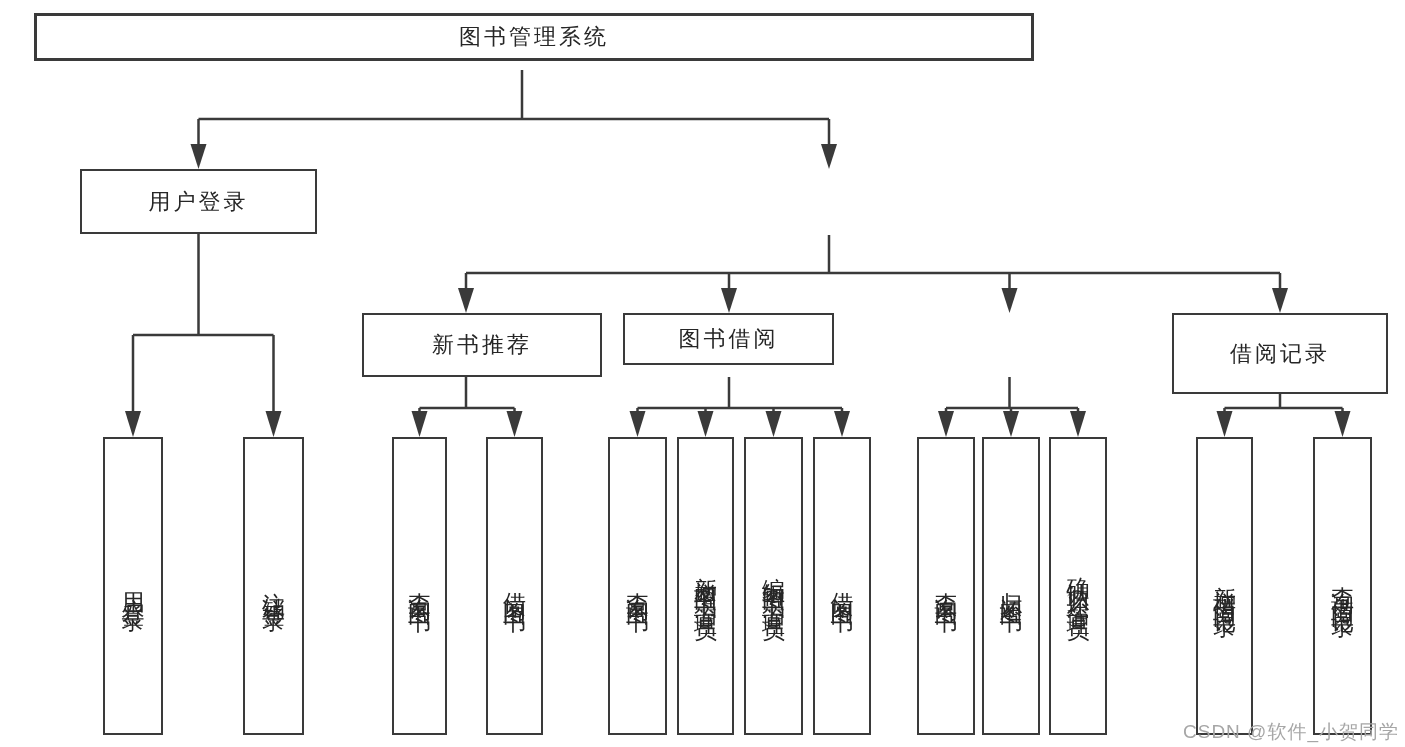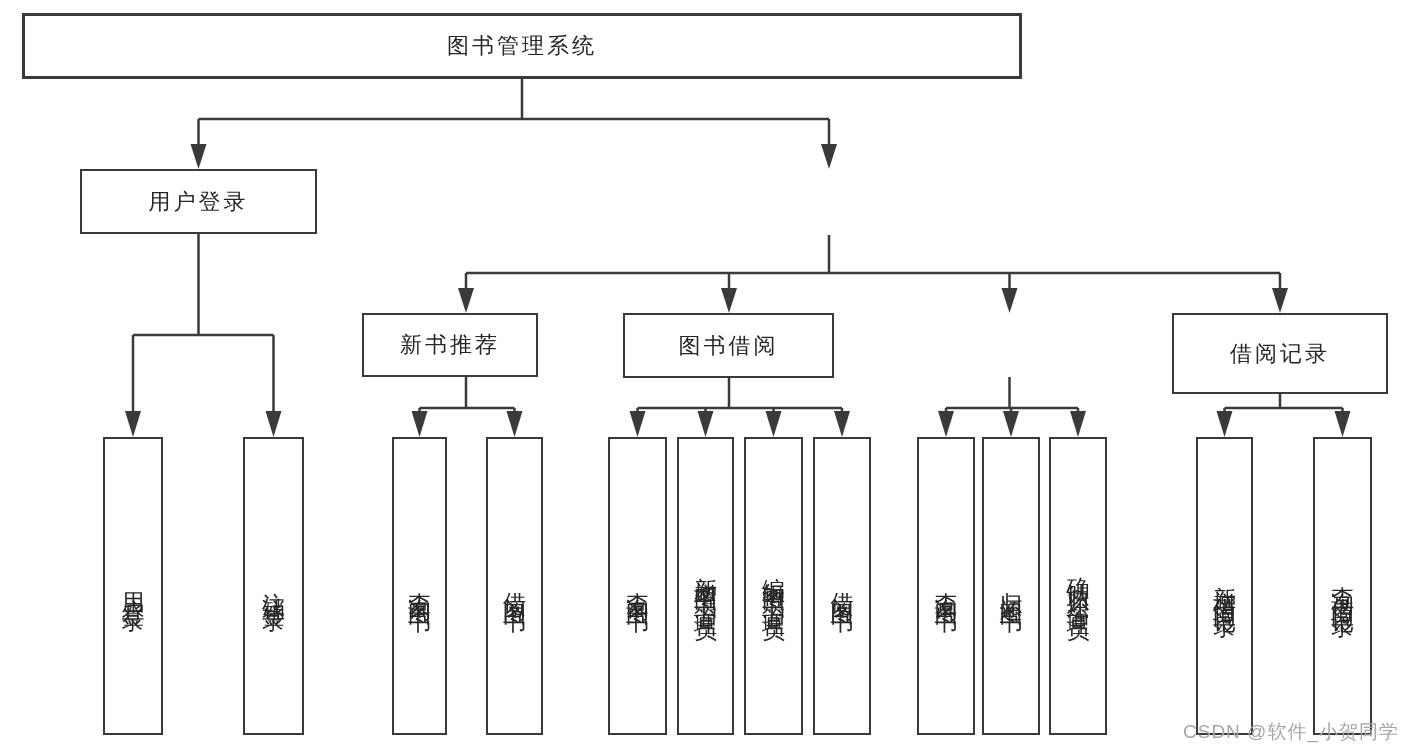--- a/index.html
+++ b/index.html
@@ -75,26 +75,26 @@
       <polygon points="765.5,411 781.5,411 773.5,437"></polygon>
       <polygon points="834,411 850,411 842,437"></polygon>
       <polygon points="938,411 954,411 946,437"></polygon>
       <polygon points="1003,411 1019,411 1011,437"></polygon>
       <polygon points="1070,411 1086,411 1078,437"></polygon>
       <polygon points="1216.5,411 1232.5,411 1224.5,437"></polygon>
       <polygon points="1334.5,411 1350.5,411 1342.5,437"></polygon>
     </g>
   </svg>
 
-  <div class="node h root" style="left:22px;top:13px;width:1000px;height:66px">图书管理系统</div>
+  <div class="node h root" style="left:34px;top:13px;width:1000px;height:48px">图书管理系统</div>
 
   <div class="node h" style="left:80px;top:169px;width:237px;height:65px">用户登录</div>
 
-  <div class="node h" style="left:362px;top:313px;width:176px;height:64px">新书推荐</div>
-  <div class="node h" style="left:623px;top:313px;width:211px;height:65px">图书借阅</div>
+  <div class="node h" style="left:362px;top:313px;width:240px;height:64px">新书推荐</div>
+  <div class="node h" style="left:623px;top:313px;width:211px;height:52px">图书借阅</div>
   <div class="node h" style="left:1172px;top:313px;width:216px;height:81px">借阅记录</div>
 
   <div class="node v" style="left:103px;top:437px;width:60px;height:298px">用户登录</div>
   <div class="node v" style="left:243px;top:437px;width:61px;height:298px">注销登录</div>
 
   <div class="node v" style="left:392px;top:437px;width:55px;height:298px">查询图书</div>
   <div class="node v" style="left:486px;top:437px;width:57px;height:298px">借阅图书</div>
 
   <div class="node v" style="left:608px;top:437px;width:59px;height:298px">查询图书</div>
   <div class="node v" style="left:677px;top:437px;width:57px;height:298px">新增图书（管理员）</div>

